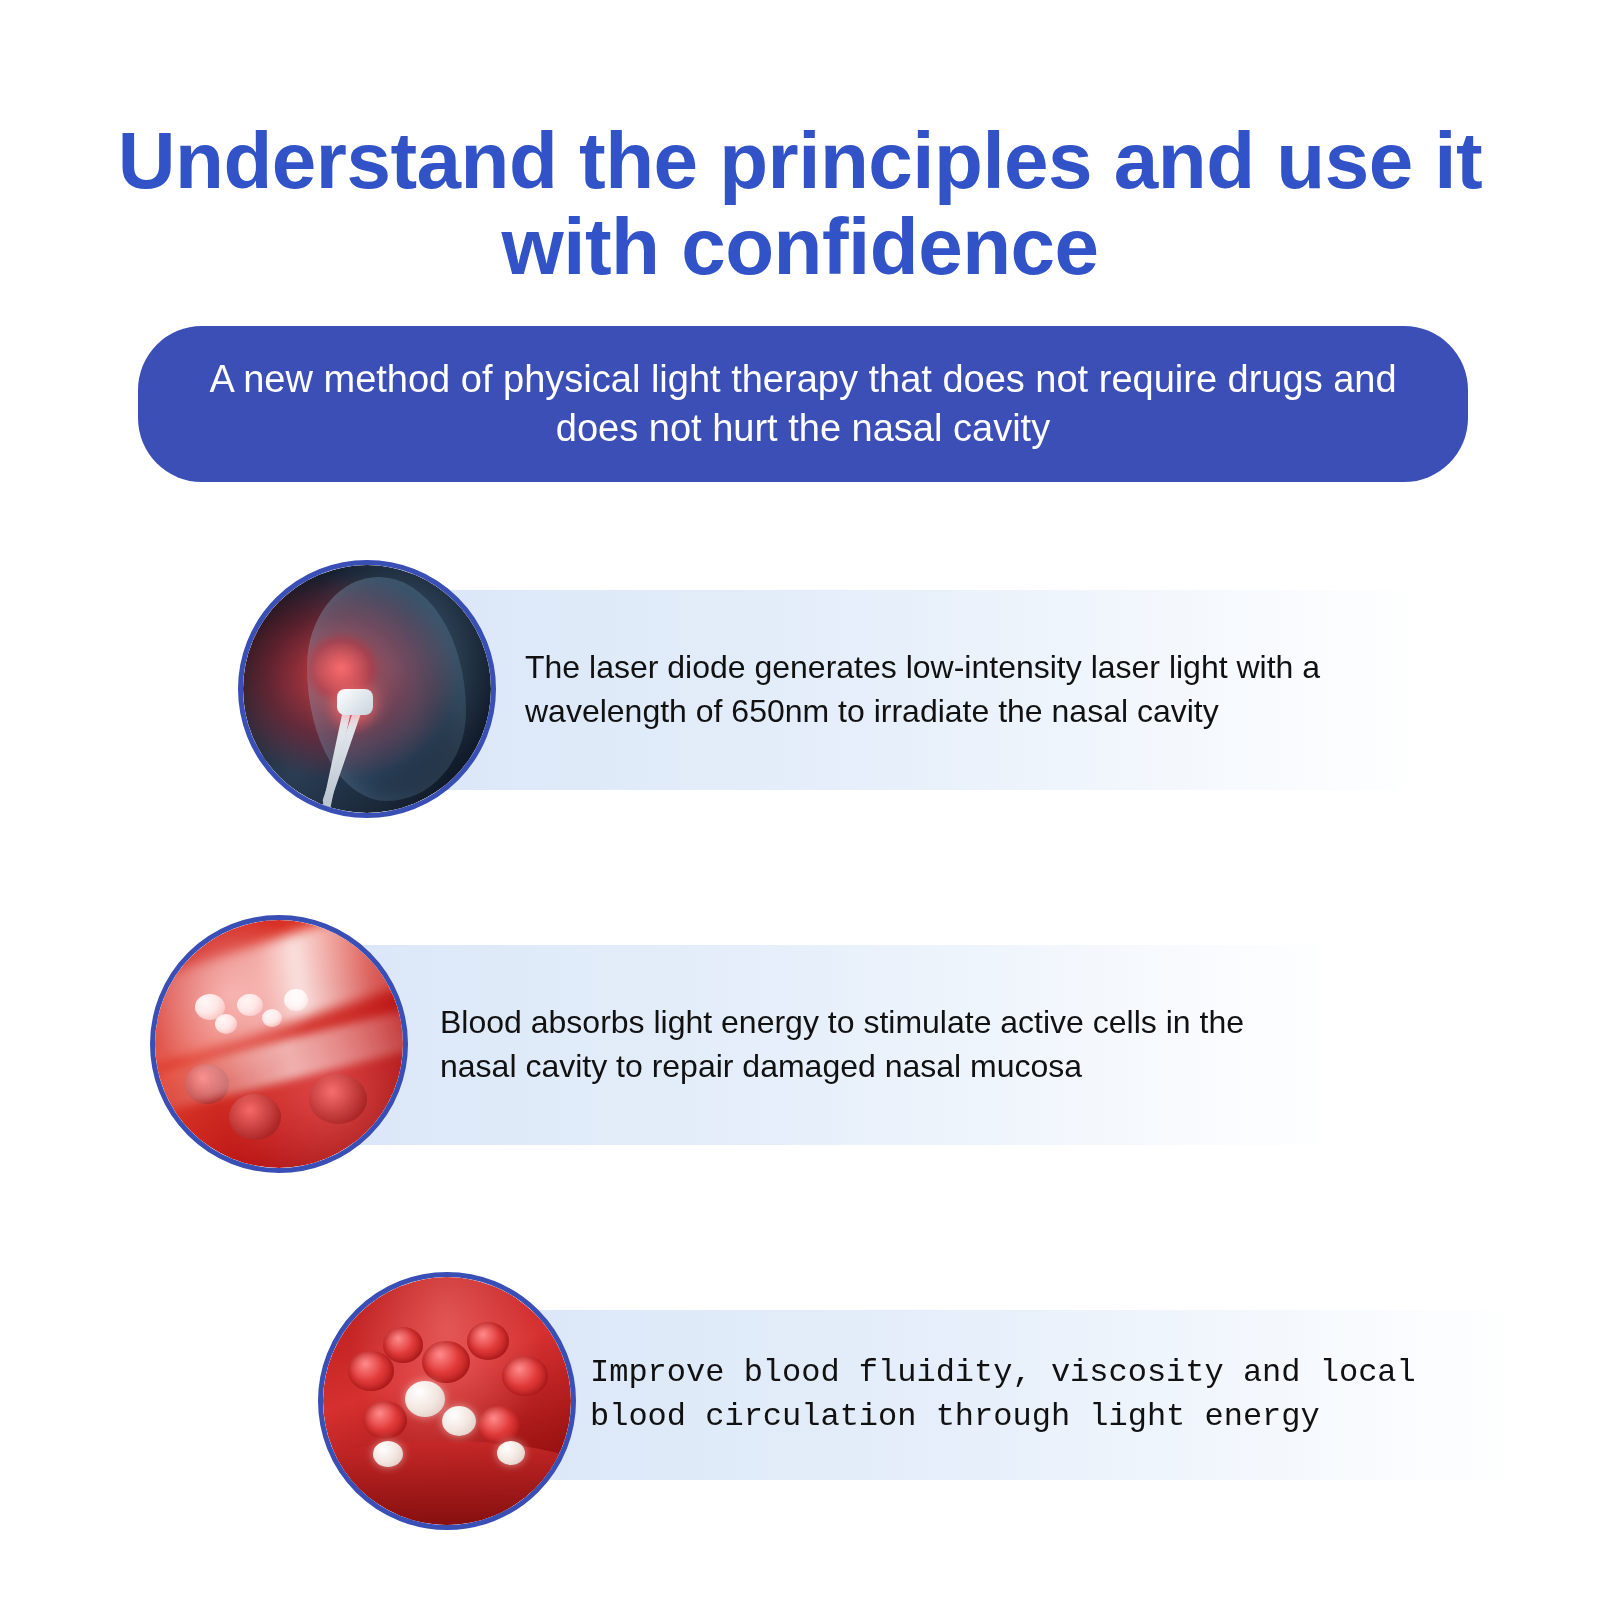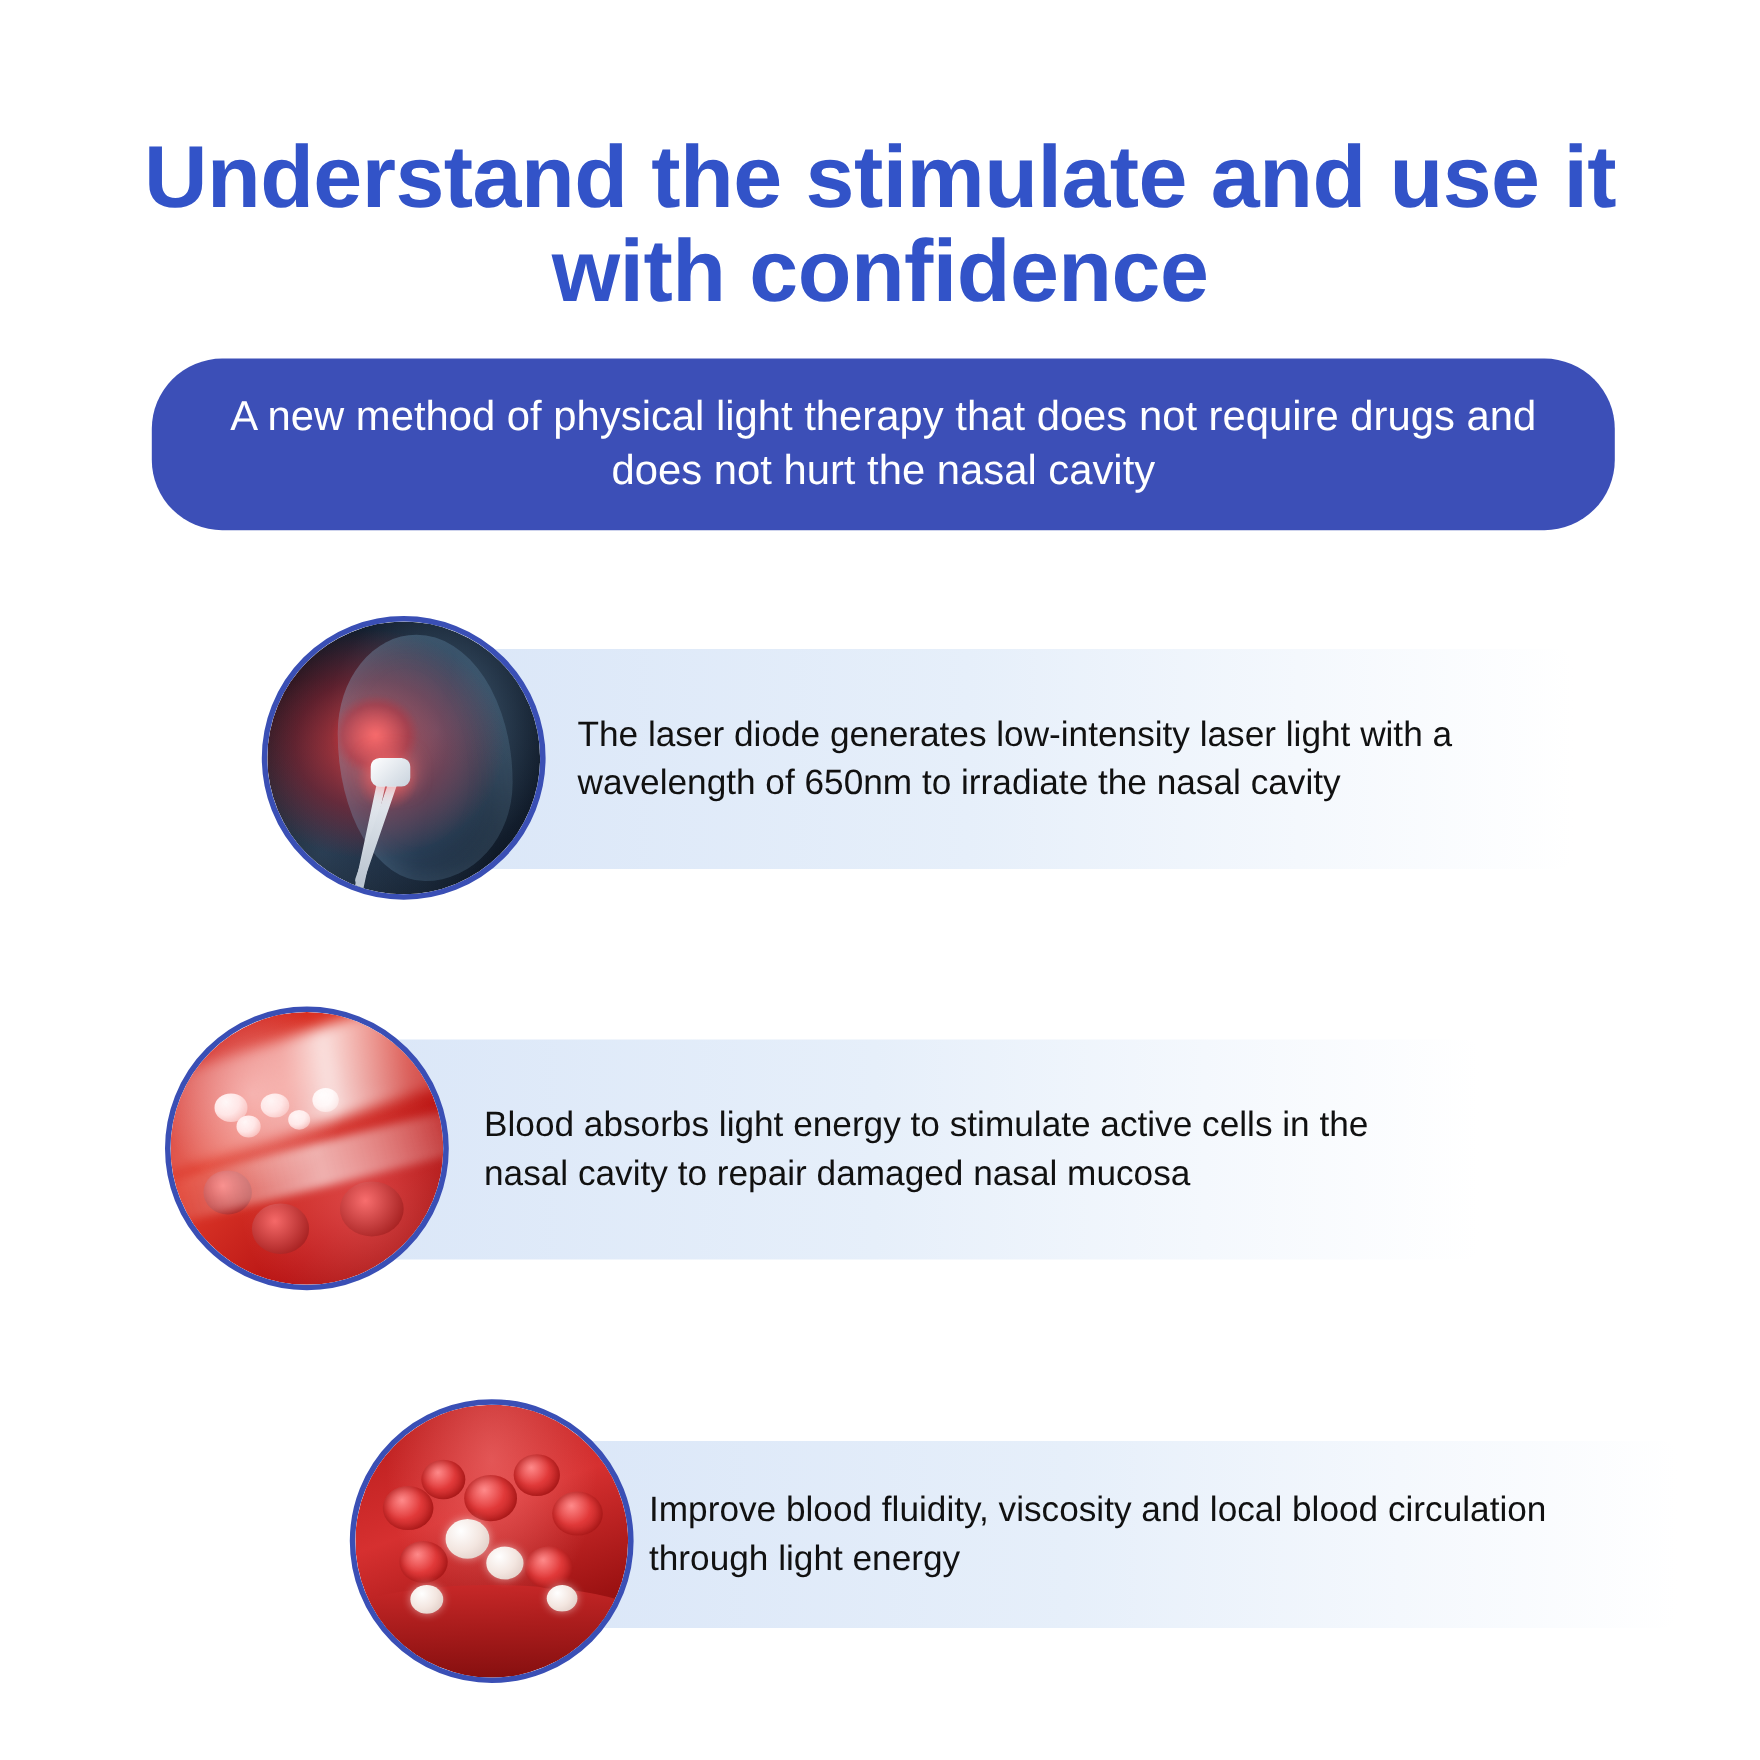--- a/index.html
+++ b/index.html
@@ -69,21 +69,21 @@
   .bubble-3 { top: 1310px; left: 515px; width: 1010px; height: 170px; }
 
   .bubble-text {
     color: #111111;
     font-size: 32px;
     line-height: 1.36;
     padding-left: 95px;
     padding-right: 30px;
     font-weight: 400;
   }
-  .bubble-3 .bubble-text { padding-left: 75px; }
+  .bubble-3 .bubble-text { padding-left: 75px; font-family: Liberation Mono, monospace; }
 
   .circle {
     position: absolute;
     width: 258px;
     height: 258px;
     border-radius: 50%;
     border: 5px solid #3a4fb5;
     overflow: hidden;
   }
   .circle-1 { top: 560px; left: 238px; }
@@ -219,21 +219,21 @@
     height: 42%;
     background: linear-gradient(to bottom, rgba(200,40,40,0.9), rgba(120,10,10,0.95));
     border-radius: 50% 50% 0 0 / 35% 35% 0 0;
   }
 </style>
 </head>
 <body>
 
 <div class="page">
 
-  <div class="title">Understand the stimulate and use it with confidence</div>
+  <div class="title">Understand the principles and use it with confidence</div>
 
   <div class="subtitle-pill">
     <span>A new method of physical light therapy that does not require drugs and does not hurt the nasal cavity</span>
   </div>
 
   <div class="bubble bubble-1">
     <div class="bubble-text">The laser diode generates low-intensity laser light with a wavelength of 650nm to irradiate the nasal cavity</div>
   </div>
   <div class="circle circle-1">
     <div class="circle-inner img-nose">

